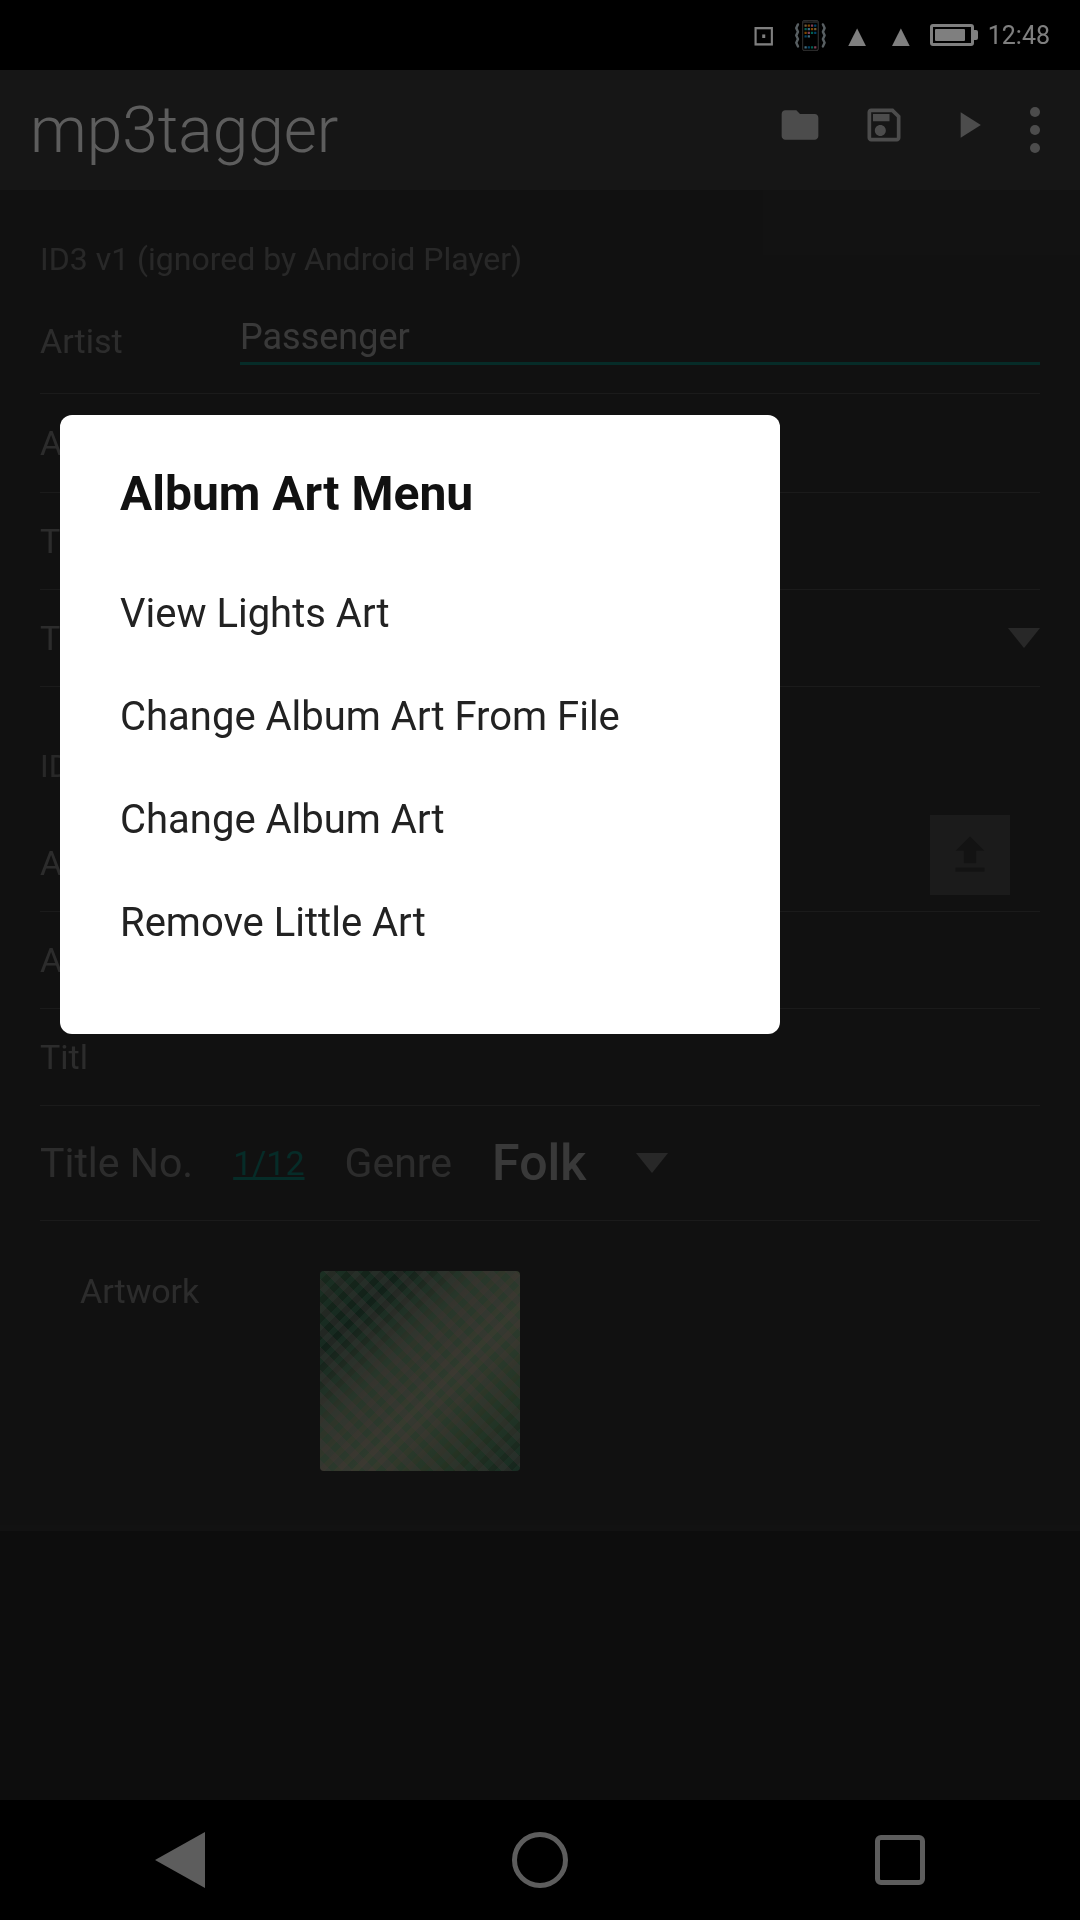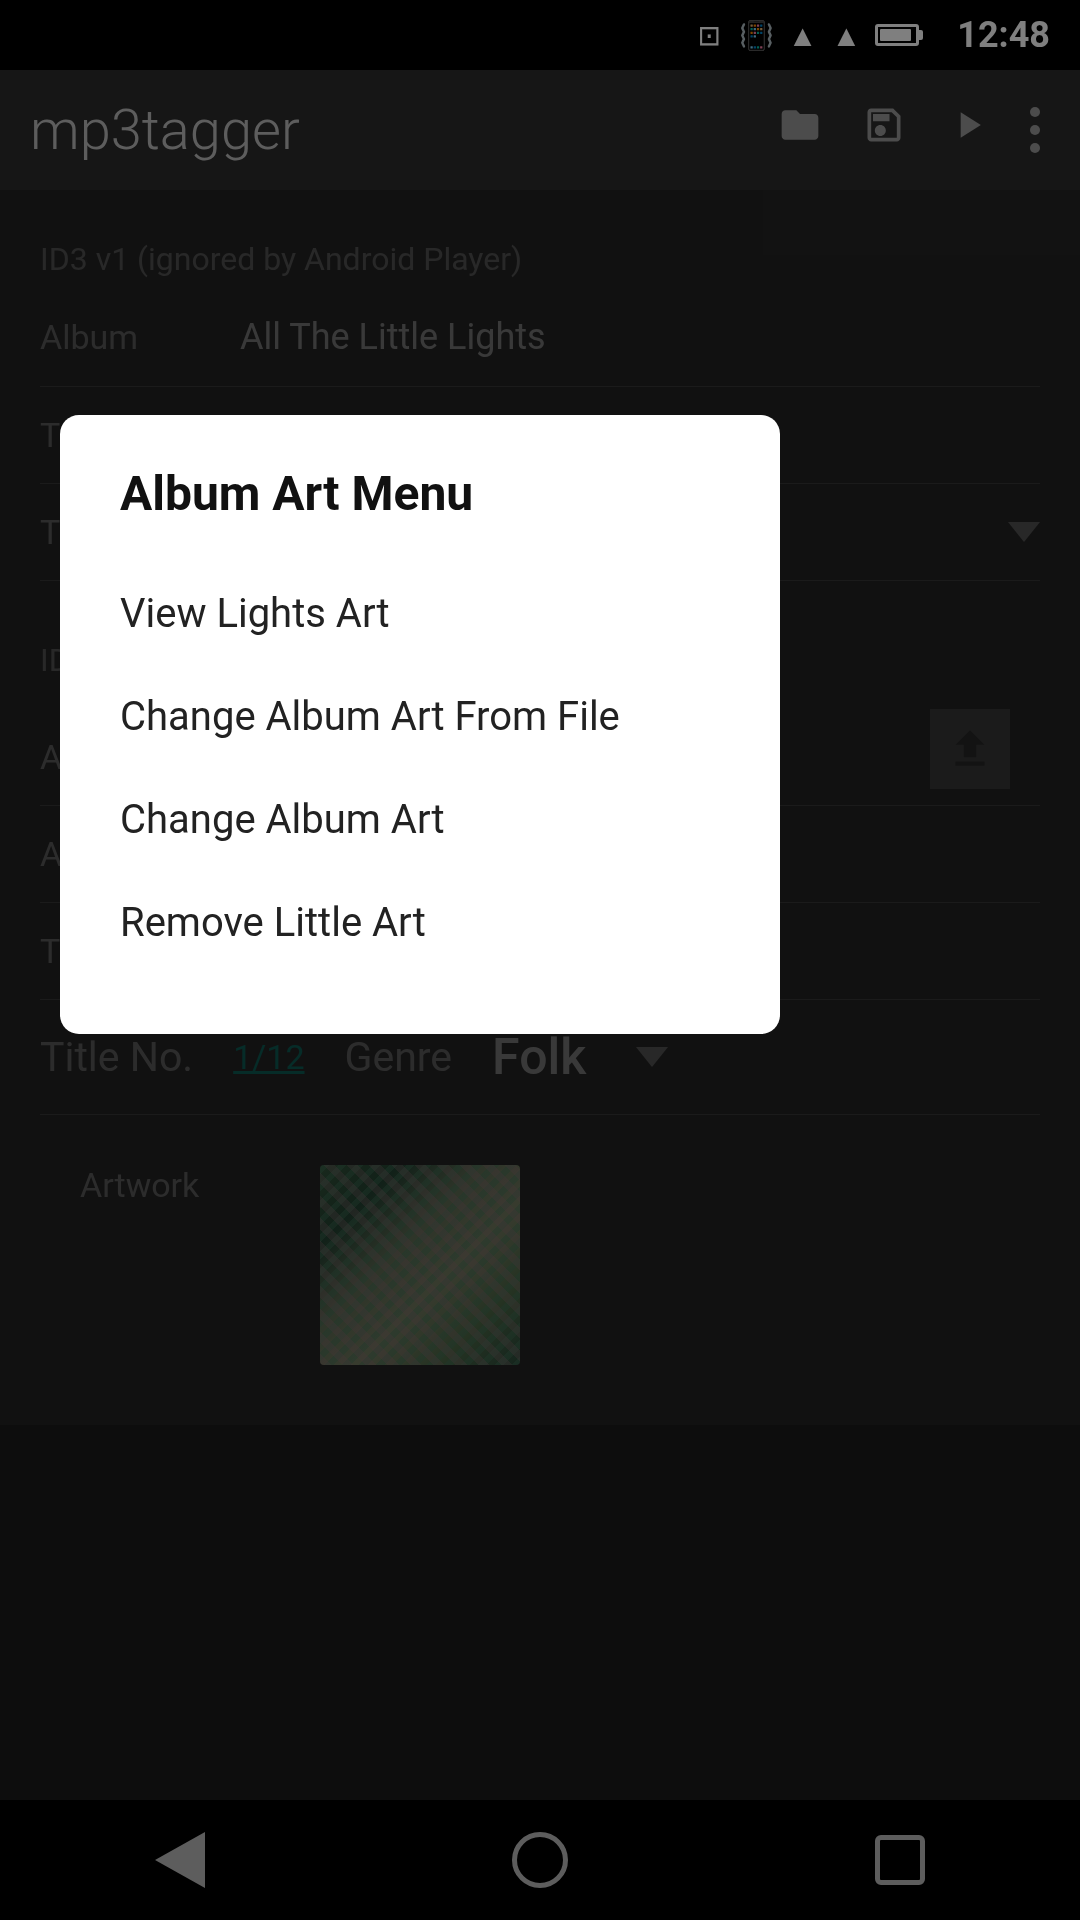--- a/index.html
+++ b/index.html
@@ -27,39 +27,38 @@
     }
 
     .status-bar-icons {
       display: flex;
       align-items: center;
       gap: 14px;
     }
 
     .status-time {
       color: #fff;
-      font-size: 36px;
-      font-weight: 700;
-      margin-left: 24px;
+      font-size: 25px;
+      font-weight: 400;
     }
 
     
     .app-bar {
       width: 100%;
       height: 120px;
       background: #2d2d2d;
       display: flex;
       align-items: center;
       padding: 0 30px;
       gap: 20px;
     }
 
     .app-title {
       color: #bbb;
-      font-size: 56px;
+      font-size: 64px;
       font-weight: 300;
       flex: 1;
     }
 
     .app-bar-icon {
       color: #999;
       font-size: 44px;
       cursor: pointer;
       padding: 10px;
     }
@@ -187,21 +186,21 @@
       background: rgba(0, 0, 0, 0.5);
       display: flex;
       align-items: flex-start;
       justify-content: flex-start;
       padding: 415px 0 0 60px;
       z-index: 100;
     }
 
     .modal-dialog {
       background: #fff;
-      border-radius: 19px;
+      border-radius: 12px;
       width: 720px;
       padding: 50px 60px 60px;
     }
 
     .modal-title {
       font-size: 48px;
       font-weight: 700;
       color: #111;
       margin-bottom: 40px;
     }
@@ -371,20 +370,24 @@
       <span></span>
       <span></span>
   </div>
 </div>
 
 <div class="dimmed-section">
 
   <div class="bg-content">
     <div class="id3-notice">ID3 v1 (ignored by Android Player)</div>
 
+    <div class="field-row">
+      <span class="field-label">Artist</span>
+      <span class="field-value active">Passenger</span>
+    </div>
 
     <div class="field-row">
       <span class="field-label">Album</span>
       <span class="field-value">All The Little Lights</span>
     </div>
 
     <div class="field-row" style="border-bottom:1px solid #555;">
       <span class="field-label">Title</span>
       <span class="field-value"></span>
     </div>

